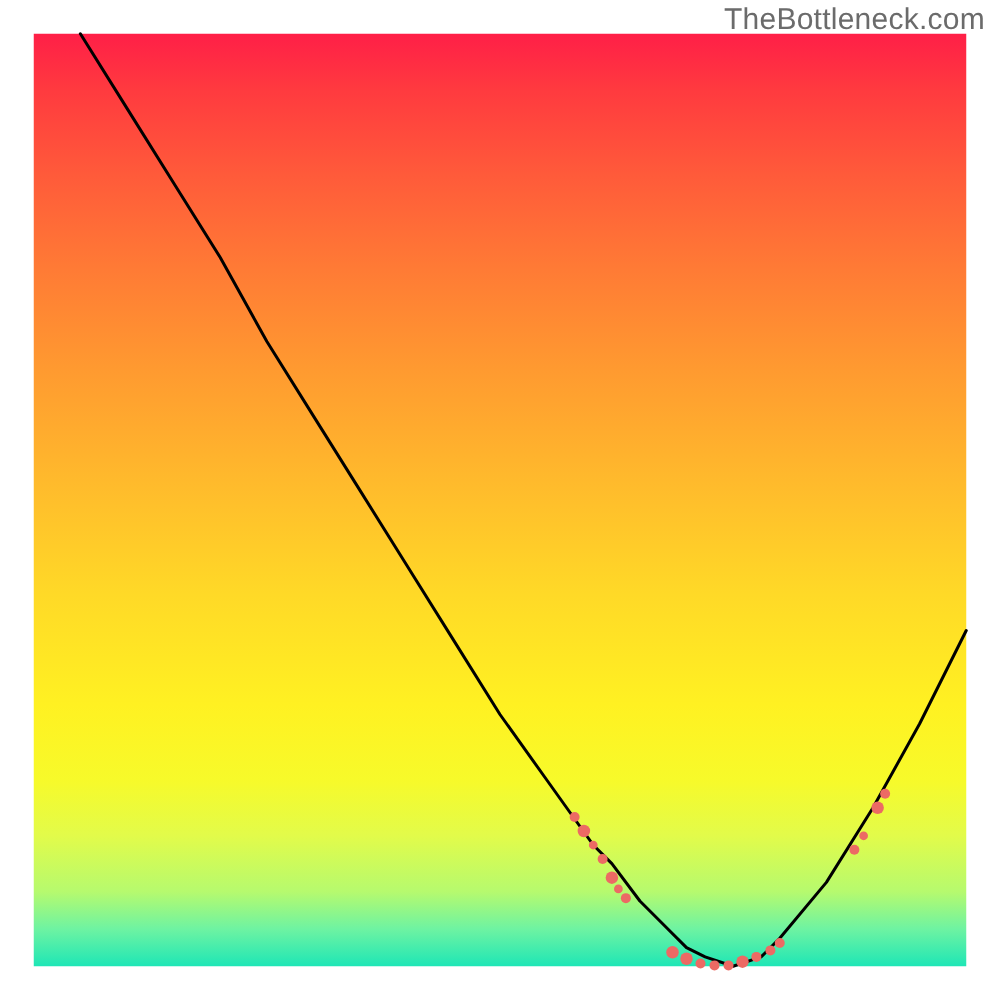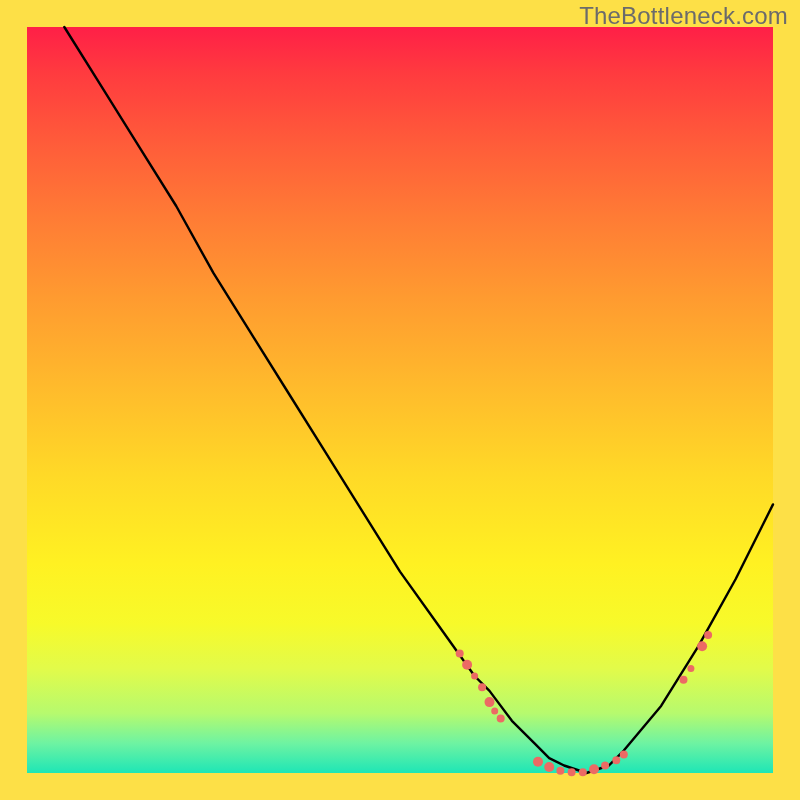--- a/index.html
+++ b/index.html
@@ -8,21 +8,21 @@
     width: 800px;
     height: 800px;
     background: #000;
     font-family: Arial, Helvetica, sans-serif;
     overflow: hidden;
   }
   .frame {
     position: relative;
     width: 800px;
     height: 800px;
-    background: #fde047;
+    background: #ffffff;
   }
   .watermark {
     position: absolute;
     top: 2px;
     right: 12px;
     color: #6b6b6b;
     font-size: 24px;
     font-weight: 500;
     letter-spacing: 0.2px;
   }

